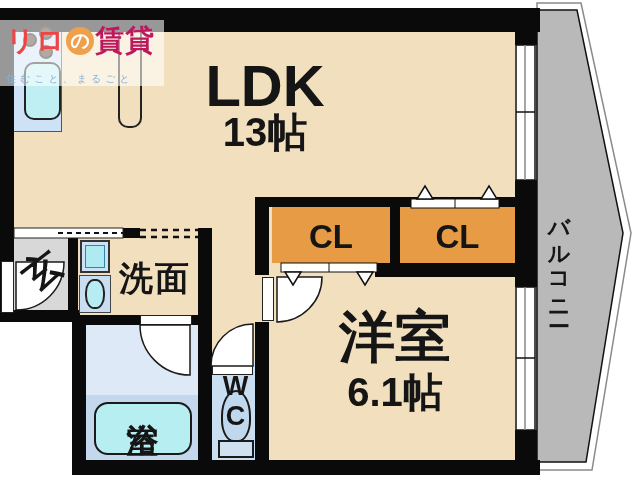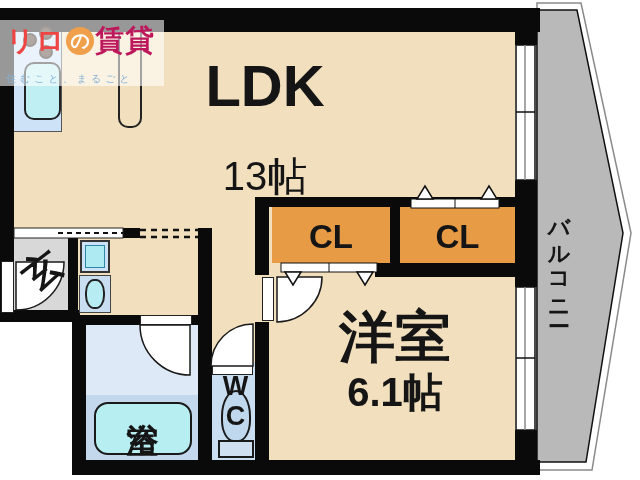--- a/index.html
+++ b/index.html
@@ -112,26 +112,27 @@
 
     <rect x="516" y="45" width="19" height="135" fill="#fff" stroke="#111" stroke-width="1.5"></rect>
     <line x1="525" y1="45" x2="525" y2="180" stroke="#888" stroke-width="1.5"></line>
     <line x1="516" y1="112" x2="535" y2="112" stroke="#111" stroke-width="1.5"></line>
     <rect x="516" y="287" width="19" height="143" fill="#fff" stroke="#111" stroke-width="1.5"></rect>
     <line x1="525" y1="287" x2="525" y2="430" stroke="#888" stroke-width="1.5"></line>
     <line x1="516" y1="358" x2="535" y2="358" stroke="#111" stroke-width="1.5"></line>
   </svg>
 
   <div class="label" style="left:160px;top:62px;width:210px;height:48px;font-size:58px;font-weight:600;">LDK</div>
-  <div class="label" style="left:160px;top:110px;width:210px;height:44px;font-size:40px;font-weight:400;margin-top:44px;">13帖</div>
+  <div class="label" style="left:160px;top:110px;width:210px;height:44px;font-size:40px;font-weight:700;">13帖</div>
   <div class="label" style="left:325px;top:312px;width:140px;height:50px;font-size:56px;font-weight:600;">洋室</div>
   <div class="label" style="left:325px;top:370px;width:140px;height:44px;font-size:40px;font-weight:600;">6.1帖</div>
   <div class="label" style="left:272px;top:210px;width:118px;height:52px;font-size:33px;font-weight:600;">CL</div>
   <div class="label" style="left:400px;top:210px;width:115px;height:52px;font-size:33px;font-weight:600;">CL</div>
   <div class="label" style="left:20px;top:248px;width:44px;height:44px;font-size:38px;font-weight:600;transform:rotate(-38deg);">玄</div>
+  <div class="label" style="left:112px;top:258px;width:86px;height:40px;font-size:34px;font-weight:600;letter-spacing:2px;">洗面</div>
   <div class="label vtext" style="left:126px;top:356px;width:34px;height:84px;font-size:32px;font-weight:600;">浴室</div>
   <div class="label vtext" style="left:219px;top:366px;width:32px;height:70px;font-size:27px;font-weight:600;">WC</div>
   <div class="label vtext" style="left:544px;top:160px;width:30px;height:200px;font-size:22px;font-weight:600;letter-spacing:3px;">バルコニー</div>
 
   <div id="logo">
     <div class="row">
       <span class="jp-blue">リロ</span>
       <span class="circ">の</span>
       <span class="jp-gray">賃貸</span>
     </div>

